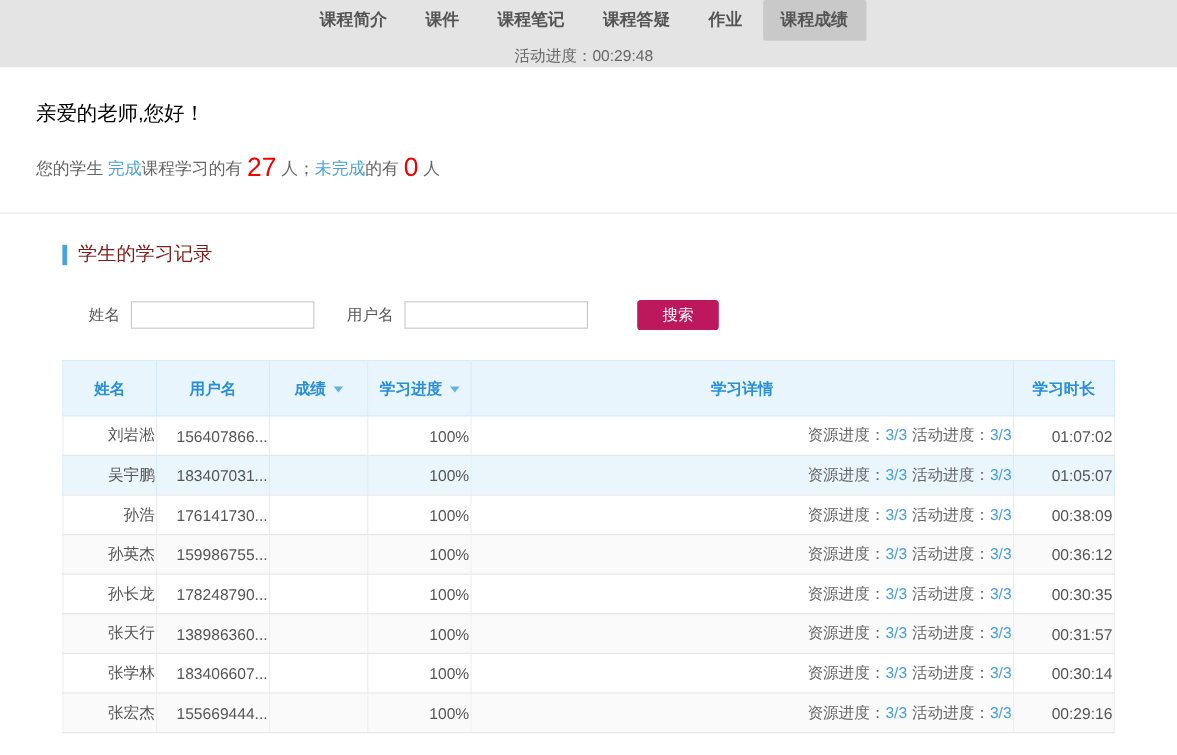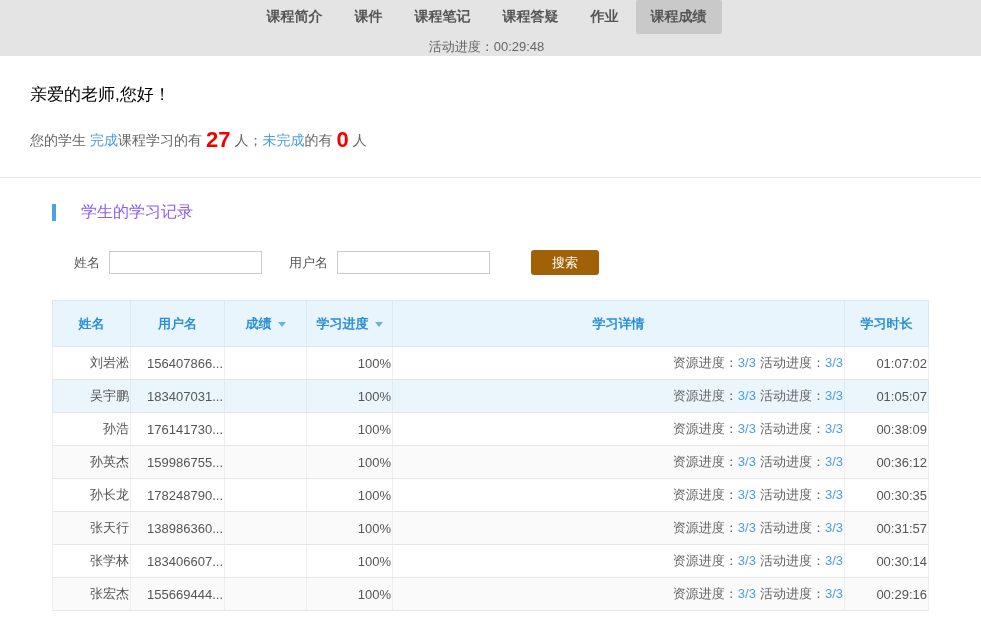--- a/index.html
+++ b/index.html
@@ -26,33 +26,33 @@
     border-radius: 2px; cursor: pointer; white-space: nowrap;
   }
   .nav-tab.active { background: #c9c9c9; }
   .nav-right { font-size: 13px; color: #666; white-space: nowrap; }
 
   
   .greeting { padding: 27px 30px 24px; }
   .greeting-title { margin: 0 0 21px; font-size: 17px; font-weight: normal; color: #000000; }
   .greeting-stats { font-size: 14px; color: #666; }
   .link-blue { color: #4ba0dc; cursor: pointer; }
-  .count-red { color: #f20000; font-size: 22px; padding: 0 4px; vertical-align: -2px; font-weight: bold; }
+  .count-red { color: #f20000; font-size: 22px; padding: 0 4px; vertical-align: -2px; }
 
   
   .section { border-top: 1px solid #e8e8e8; padding: 24px 52px 0; }
-  .section-title { display: flex; align-items: center; font-size: 16px; color: #8b5cf6; gap: 16px; }
+  .section-title { display: flex; align-items: center; font-size: 16px; color: #7f1d1d; }
   .title-bar { width: 4px; height: 17px; background: #4aa3e0; margin-right: 9px; }
 
   .search-row { margin: 27px 0 0 22px; display: flex; align-items: center; font-size: 13px; color: #555; }
   .search-label { margin-right: 9px; white-space: nowrap; }
   .text-input { width: 153px; height: 23px; border: 1px solid #ccc; margin-right: 27px; outline: none; padding: 0 5px; font-size: 13px; }
   .search-btn {
     width: 68px; height: 25px; margin-left: 14px;
-    background: #a16207; color: #fff; border: none; border-radius: 3px;
+    background: #be185d; color: #fff; border: none; border-radius: 3px;
     font-size: 13px; cursor: pointer; font-family: inherit;
   }
 
   
   .records-table { width: 100%; border-collapse: collapse; margin-top: 25px; table-layout: fixed; }
   .records-table thead th {
     background: #e9f5fc; color: #2a8fd6;
     font-size: 13px; font-weight: bold; height: 46px;
     border: 1px solid #d7ebf7; text-align: center;
   }

